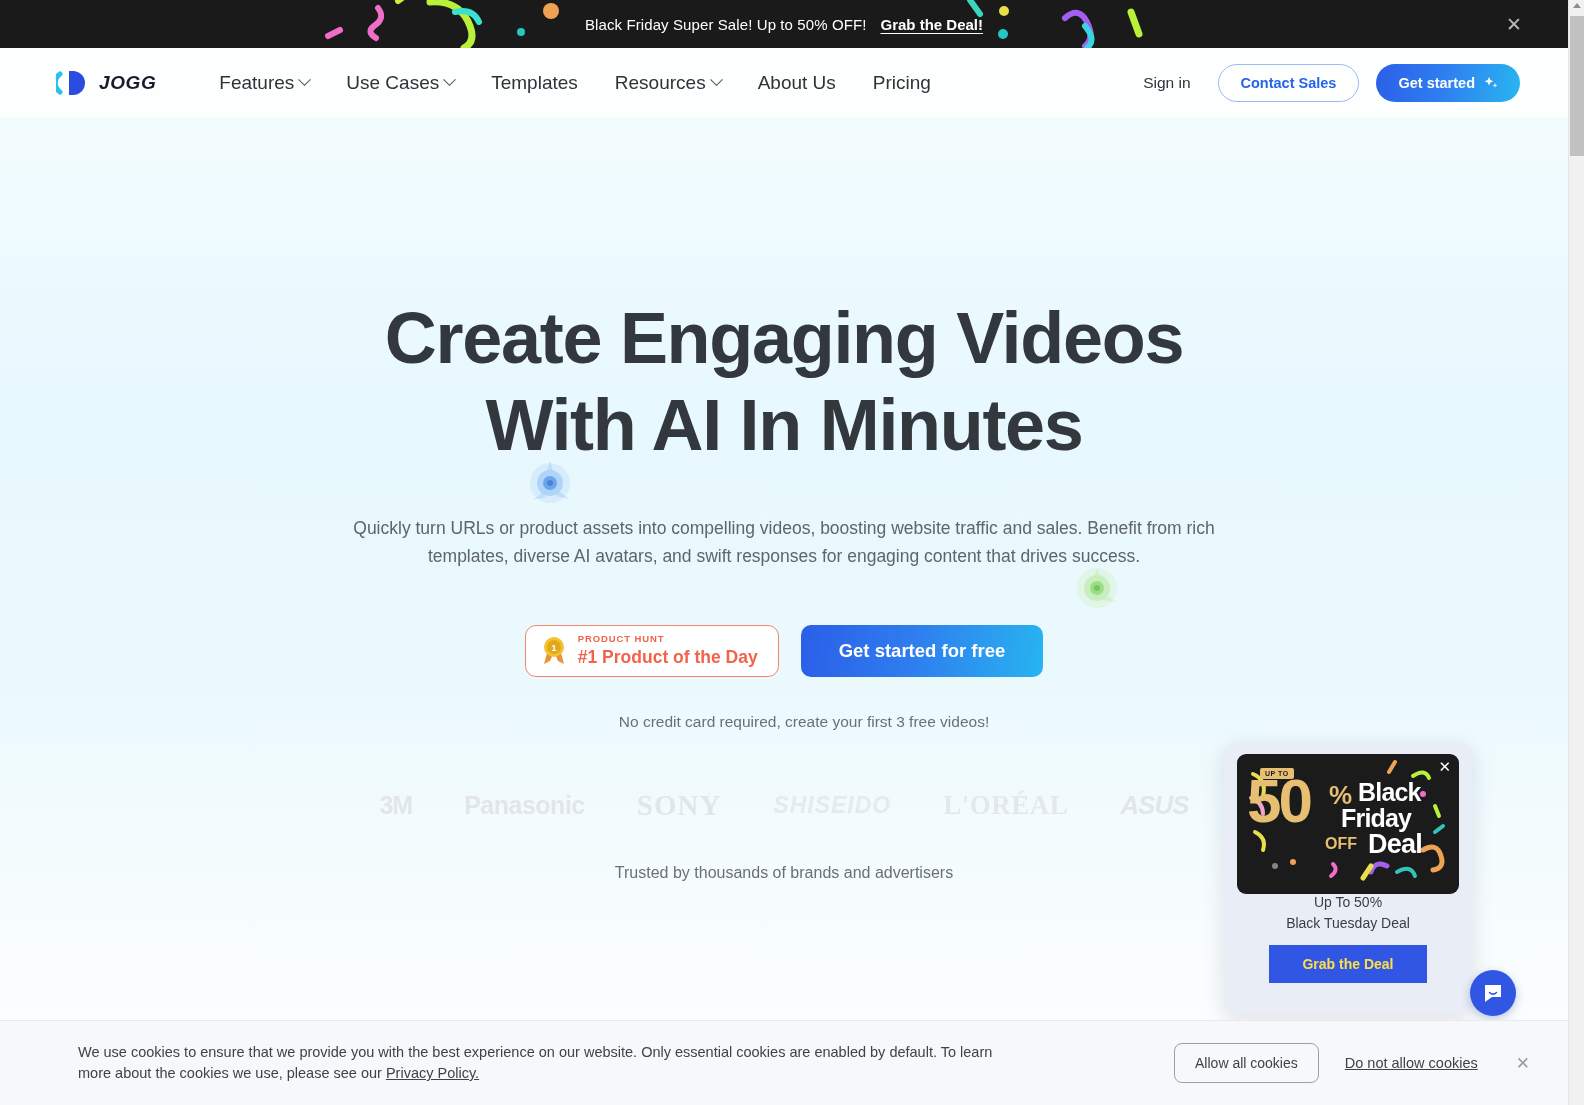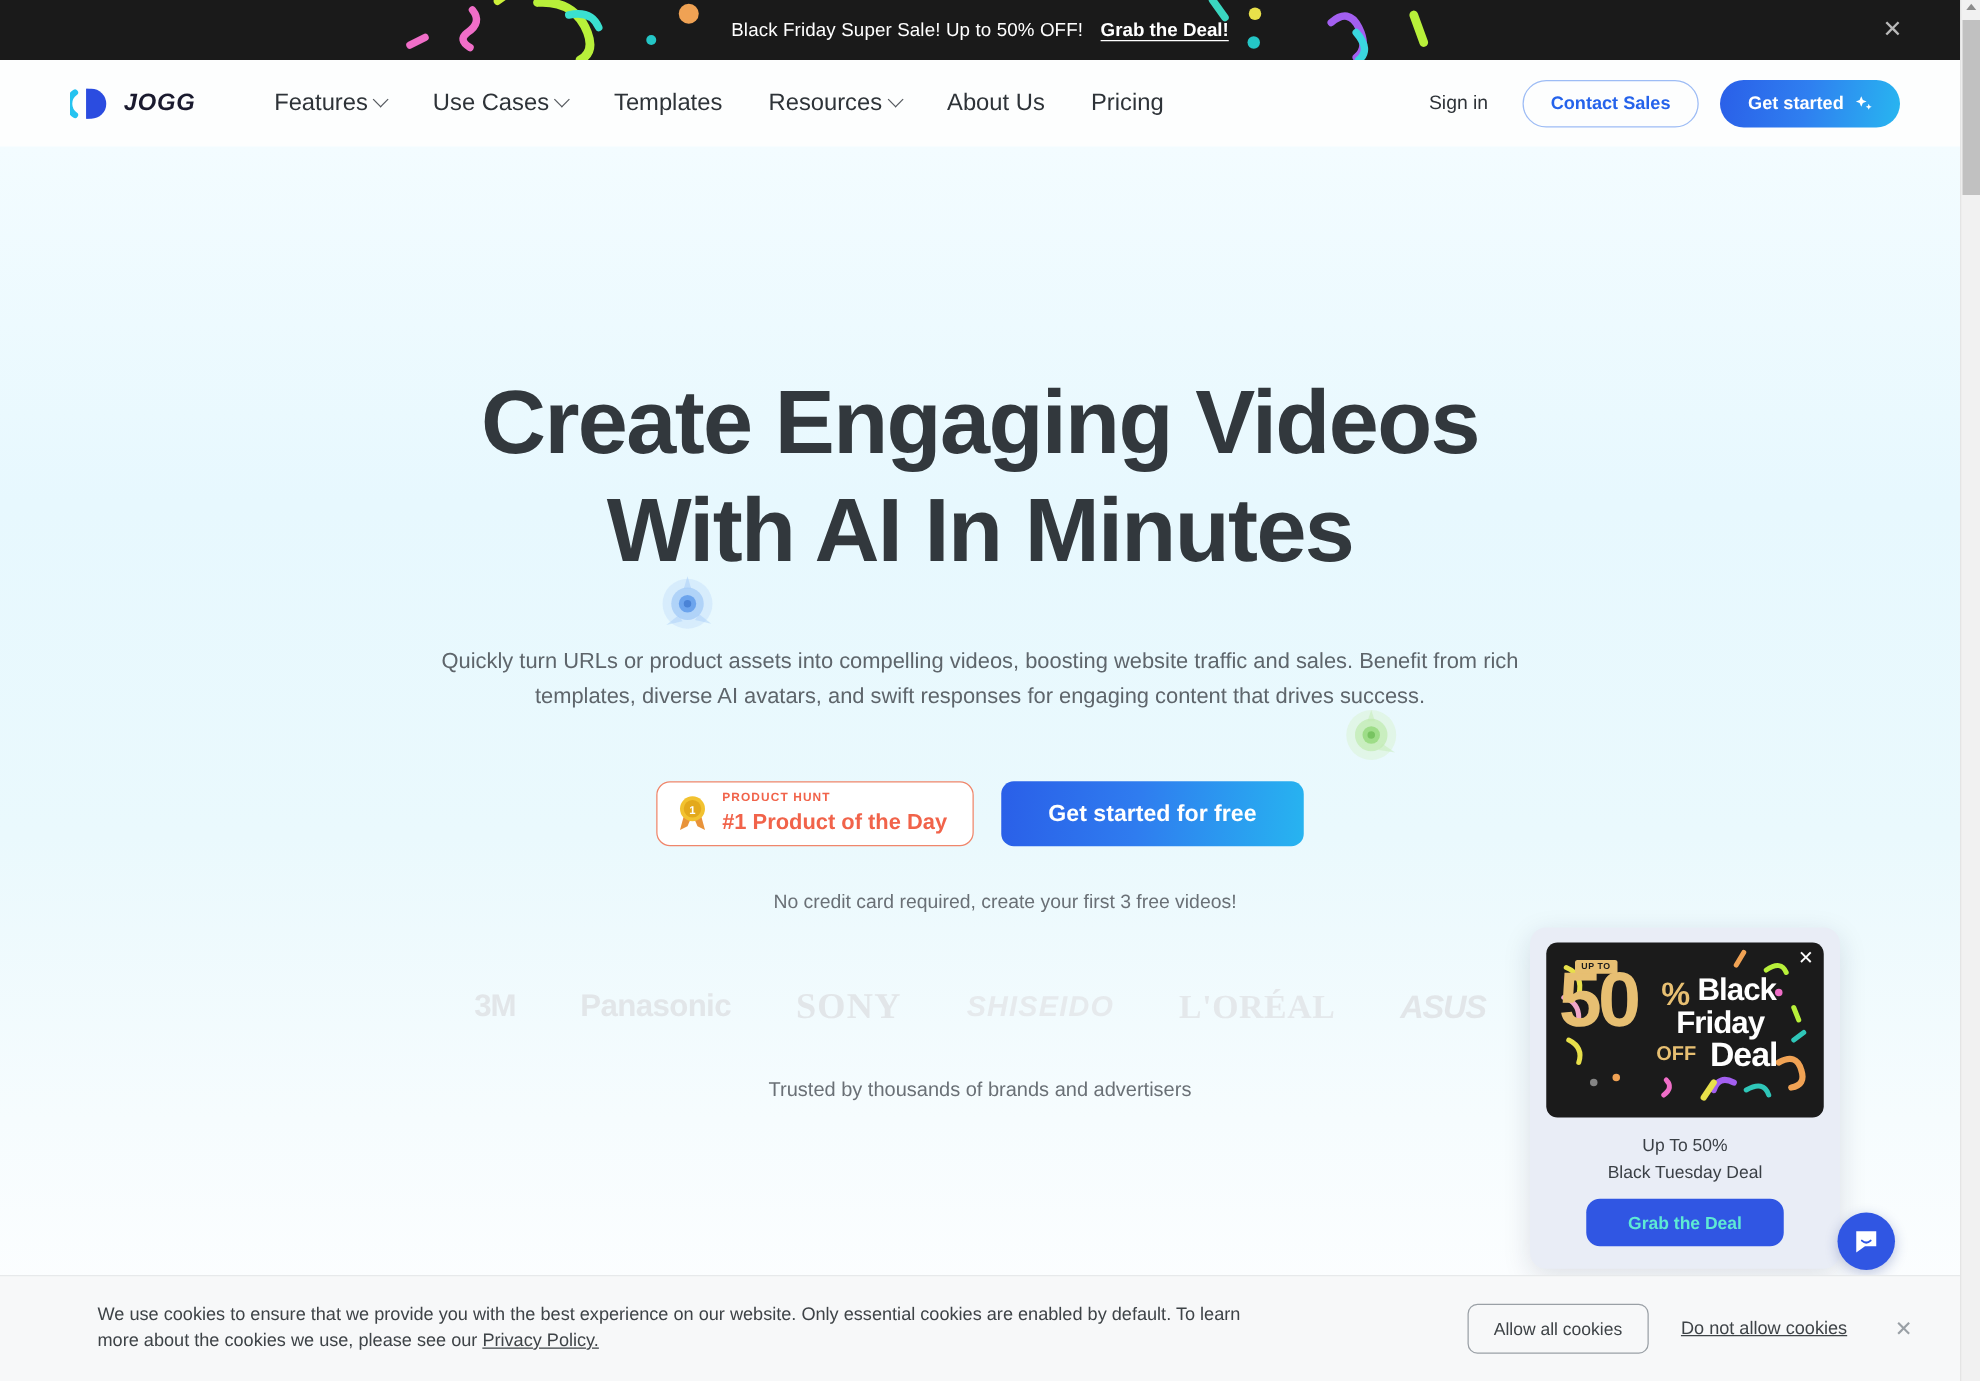--- a/index.html
+++ b/index.html
@@ -223,27 +223,27 @@
   .bf-friday {
     position: absolute; left: 104px; top: 52px; z-index: 3;
     font-size: 25px; font-weight: bold; color: #ffffff; line-height: .96;
     letter-spacing: -.8px;
   }
   .bf-deal {
     position: absolute; left: 131px; top: 78px; z-index: 3;
     font-size: 27px; font-weight: bold; color: #ffffff; line-height: .96;
     letter-spacing: -.8px;
   }
-  .bf-line1 { margin-top: 14px; text-align: center; font-size: 14px; color: #3a3f45; }
+  .bf-line1 { text-align: center; font-size: 14px; color: #3a3f45; }
   .bf-line2 { margin-top: 5px; text-align: center; font-size: 14px; color: #3a3f45; }
   .bf-btn {
     display: block; margin: 14px auto 0;
-    background: #3056e3; color: #5eead4;
+    background: #3056e3; color: #fde047;
     font-size: 14px; font-weight: bold;
-    border: none; border-radius: 11px;
+    border: none; border-radius: 0;
     padding: 11px 33px; cursor: pointer;
   }
 
   
   .chat-fab {
     position: absolute; left: 1470px; top: 970px;
     width: 46px; height: 46px; border-radius: 50%;
     background: #3056e3; cursor: pointer; z-index: 70;
     display: flex; align-items: center; justify-content: center;
     box-shadow: 0 3px 10px rgba(30,50,140,.28);

